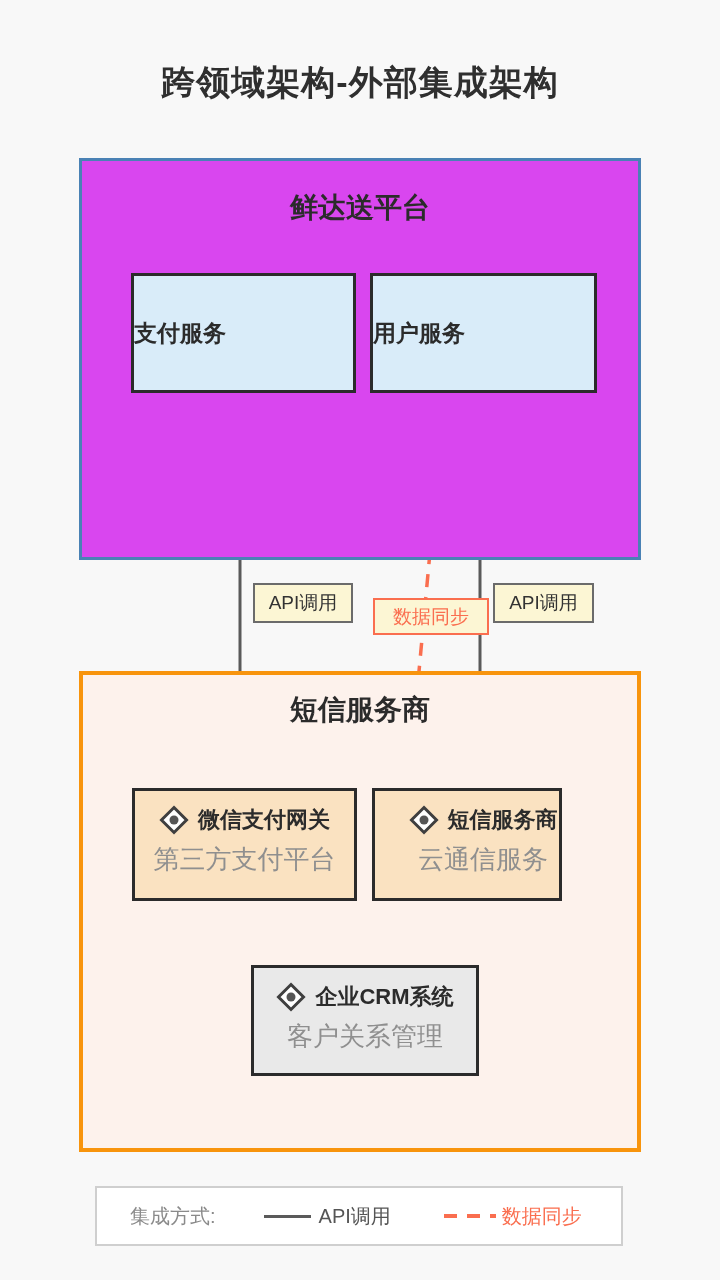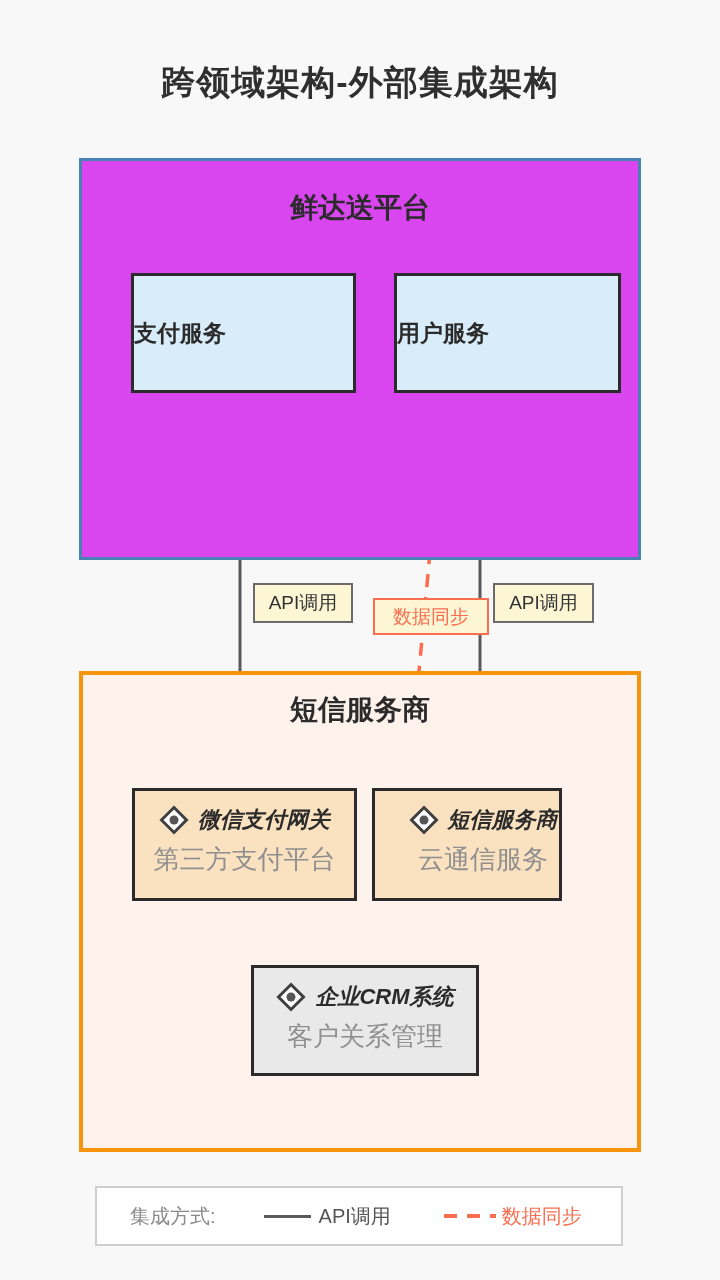--- a/index.html
+++ b/index.html
@@ -53,38 +53,37 @@
     background: #d9ecf9;
     border: 3px solid #2b2b2b;
     display: flex;
     align-items: center;
     justify-content: flex-start;
     font-size: 23px;
     font-weight: bold;
     color: #2b2b2b;
   }
   .service-payment { left: 49px; top: 112px; width: 225px; }
-  .service-user    { left: 288px; top: 112px; width: 227px; margin-left: 24px; }
+  .service-user    { left: 288px; top: 112px; width: 227px; }
   
   .ext-node {
     position: absolute;
     border: 3px solid #2b2b2b;
     display: flex;
     flex-direction: column;
     align-items: center;
     padding-top: 14px;
   }
   .node-wechat { left: 49px;  top: 113px; width: 225px; height: 113px; background: #fae2c1; }
   .node-sms    { left: 289px; top: 113px; width: 190px; height: 113px; background: #fae2c1; padding-left: 32px; }
   .node-crm    { left: 168px; top: 290px; width: 228px; height: 111px; background: #e9e9e9; }
   .node-title-row {
     display: flex;
     align-items: center;
     gap: 9px;
-    font-style: italic;
   }
   .node-title {
     font-size: 22px;
     font-weight: bold;
     color: #2b2b2b;
   }
   .node-subtitle {
     margin-top: 7px;
     font-size: 26px;
     color: #8f8f8f;

